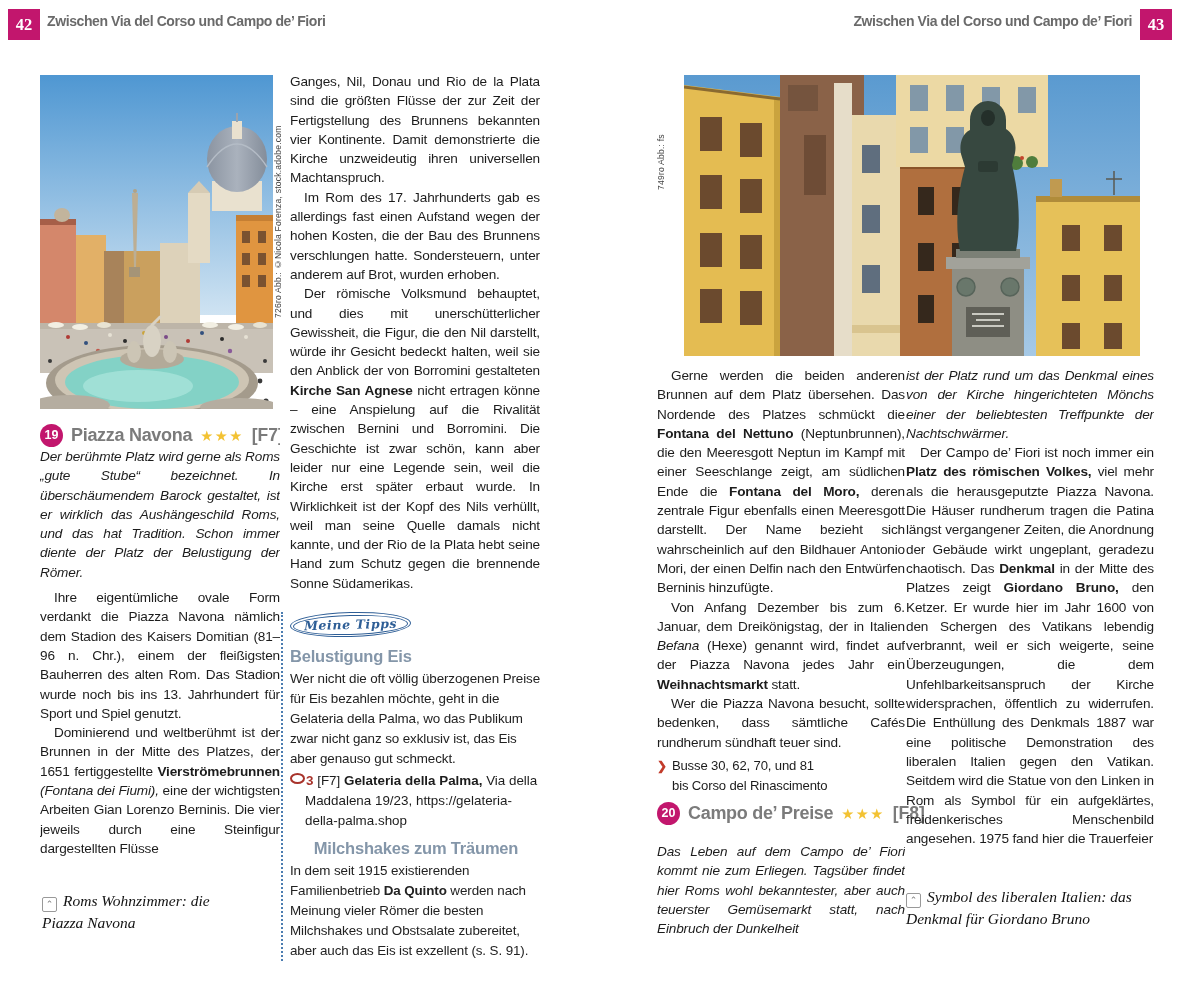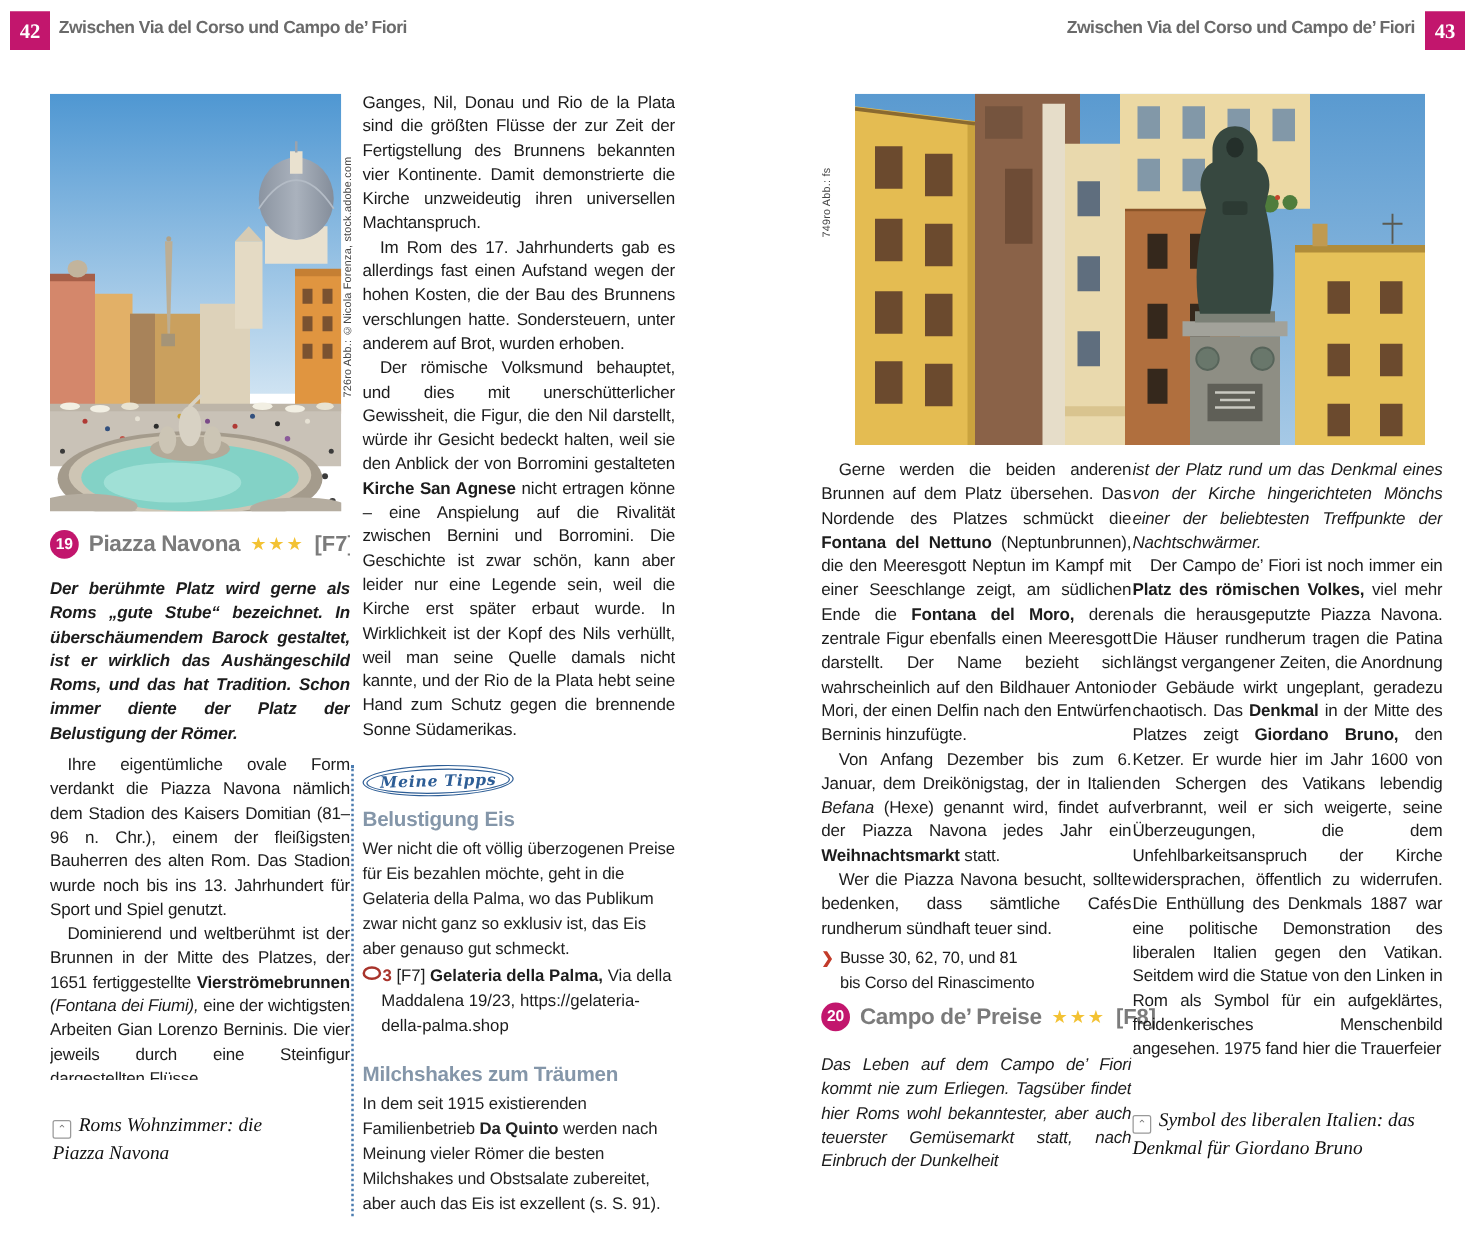--- a/index.html
+++ b/index.html
@@ -268,21 +268,21 @@
 </svg>
 <div class="abs photo-credit" style="left:656px;top:78px;height:112px;">749ro Abb.: fs</div>
 
 <div class="abs" style="left:40px;top:424px;width:240px;height:440px;overflow:hidden;">
   <div class="sec-head">
     <span class="sec-num">19</span>
     <span class="sec-title">Piazza Navona</span>
     <span class="sec-stars">★★★</span>
     <span class="sec-ref">[F7]</span>
   </div>
-  <div class="col body-text intro" style="margin-top:14px;font-weight:bold;">Der berühmte Platz wird gerne als Roms „gute Stube“ bezeichnet. In überschäumendem Barock gestaltet, ist er wirklich das Aushängeschild Roms, und das hat Tradition. Schon immer diente der Platz der Belustigung der Römer.</div>
+  <div class="col body-text intro" style="">Der berühmte Platz wird gerne als Roms „gute Stube“ bezeichnet. In überschäumendem Barock gestaltet, ist er wirklich das Aushängeschild Roms, und das hat Tradition. Schon immer diente der Platz der Belustigung der Römer.</div>
   <div class="col body-text para indent" style="margin-top:6px;"><span>Ihre eigentümliche ovale Form verdankt die Piazza Navona nämlich dem </span><span style="font-weight: 400;">Stadion des Kaisers Domitian</span><span> (81–96 n. Chr.), einem der fleißigsten Bauherren des alten Rom. Das Stadion wurde noch bis ins 13. Jahrhundert für Sport und Spiel genutzt.</span></div>
   <div class="col body-text para indent"><span>Dominierend und weltberühmt ist der Brunnen in der Mitte des Platzes, der 1651 fertiggestellte </span><span style="font-weight: 700;">Vierströmebrunnen</span><span> </span><span style="font-style: italic;">(Fontana dei Fiumi),</span><span> eine der wichtigsten Arbeiten Gian Lorenzo Berninis. Die vier jeweils durch eine Steinfigur dargestellten Flüsse</span></div>
 </div>
 
 <div class="abs caption" style="left:42px;top:890px;width:210px;">
   <span class="cap-icon">⌃</span><span>Roms Wohnzimmer: die Piazza Navona</span>
 </div>
 
 <div class="abs col body-text" style="left:290px;top:72px;width:250px;height:540px;overflow:hidden;">
   <div class="para"><span>Ganges, Nil, Donau und Rio de la Plata sind die größten Flüsse der zur Zeit der Fertigstellung des Brunnens bekannten vier Kontinente. Damit demonstrierte die Kirche unzweideutig ihren universellen Machtanspruch.</span></div>
@@ -292,21 +292,21 @@
 
 <div class="abs tips" style="left:281px;top:612px;width:252px;min-height:344px;">
   <span class="tips-badge-outer">
     <span class="tips-badge">Meine Tipps</span>
   </span>
   <div class="tip-heading" style="margin-top:4px;">Belustigung Eis</div>
   <div class="tip-text"><span>Wer nicht die oft völlig überzogenen Preise für Eis bezahlen möchte, geht in die Gelateria della Palma, wo das Publikum zwar nicht ganz so exklusiv ist, das Eis aber genauso gut schmeckt.</span></div>
   <div class="addr hang">
     <span class="marker-oval"></span><span class="marker-num">3</span><span><span> [F7] </span><span style="font-weight: 700;">Gelateria della Palma,</span><span> Via della Maddalena 19/23, https://gelateria-della-palma.shop</span></span>
   </div>
-  <div class="tip-heading" style="margin-top:20px;">Milchshakes zum Träumen</div>
+  <div class="tip-heading" style="margin-top:8px;text-align:center;">Milchshakes zum Träumen</div>
   <div class="tip-text"><span>In dem seit 1915 existierenden Familienbetrieb </span><span style="font-weight: 700;">Da Quinto</span><span> werden nach Meinung vieler Römer die besten Milchshakes und Obstsalate zubereitet, aber auch das Eis ist exzellent (s. S. 91).</span></div>
 </div>
 
 <div class="abs col body-text" style="left:657px;top:366px;width:248px;height:428px;overflow:hidden;">
   <div class="para indent"><span>Gerne werden die beiden anderen Brunnen auf dem Platz übersehen. Das Nordende des Platzes schmückt die </span><span style="font-weight: 700;">Fontana del Nettuno</span><span> (Neptunbrunnen), die den Meeresgott Neptun im Kampf mit einer Seeschlange zeigt, am südlichen Ende die </span><span style="font-weight: 700;">Fontana del Moro,</span><span> deren zentrale Figur ebenfalls einen Meeresgott darstellt. Der Name bezieht sich wahrscheinlich auf den Bildhauer Antonio Mori, der einen Delfin nach den Entwürfen Berninis hinzufügte.</span></div>
   <div class="para indent"><span>Von Anfang Dezember bis zum 6. Januar, dem Dreikönigstag, der in Italien </span><span style="font-style: italic;">Befana</span><span> (Hexe) genannt wird, findet auf der Piazza Navona jedes Jahr ein </span><span style="font-weight: 700;">Weihnachtsmarkt</span><span> statt.</span></div>
   <div class="para indent"><span>Wer die Piazza Navona besucht, sollte bedenken, dass sämtliche Cafés rundherum sündhaft teuer sind.</span></div>
   <div class="transit hang">
     <span class="chev">❯</span><span>Busse 30, 62, 70, und 81</span><br>
     <span>bis Corso del Rinascimento</span>

